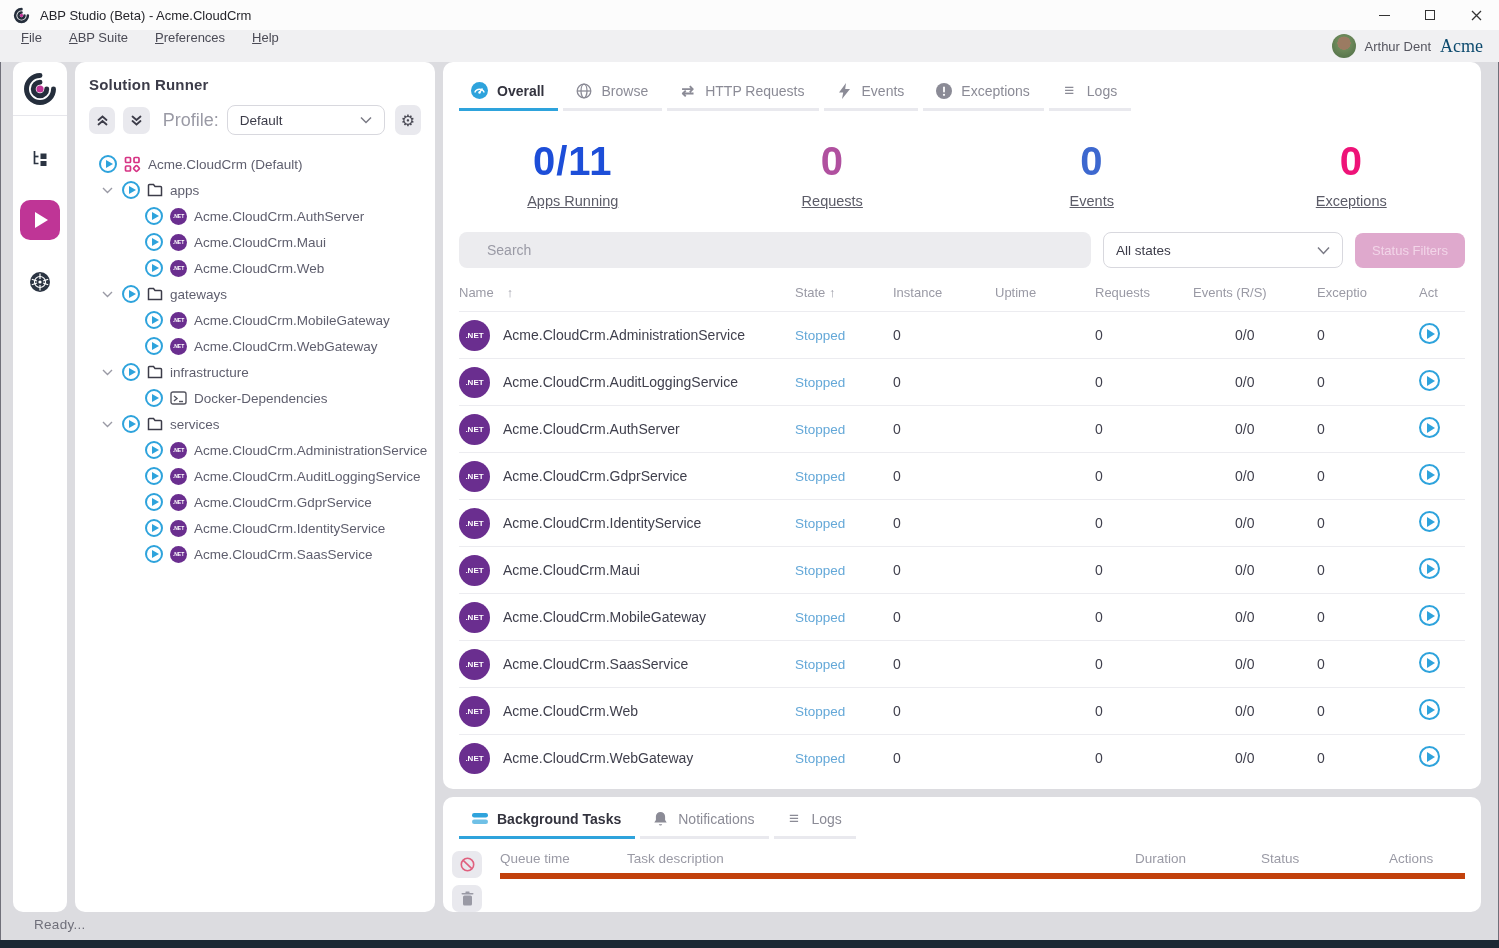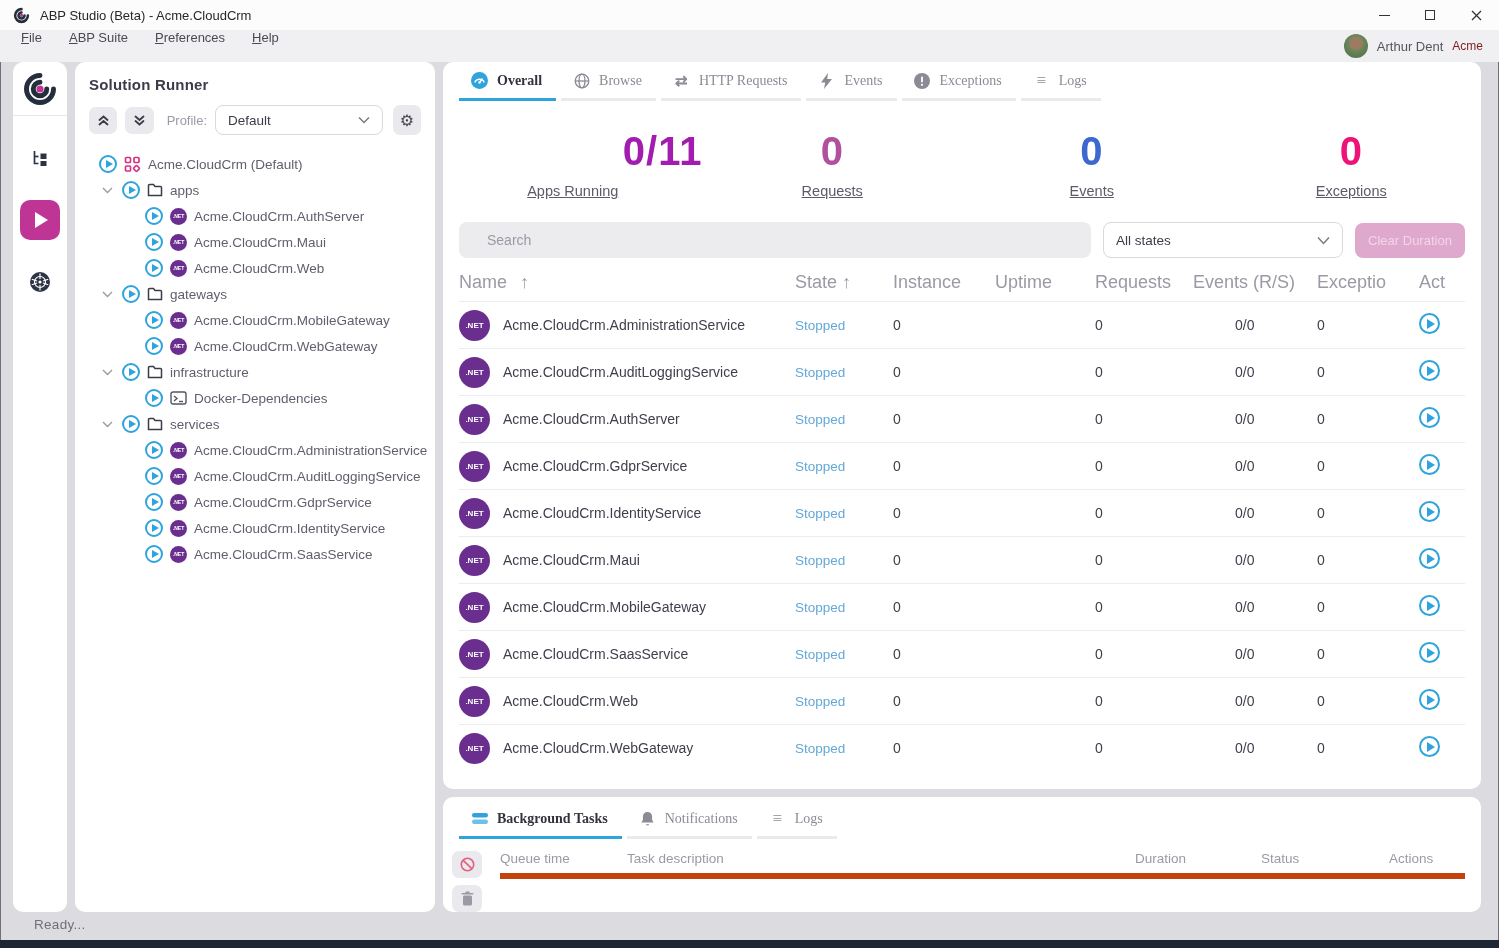--- a/index.html
+++ b/index.html
@@ -18,74 +18,74 @@
   .glyph-min{ width:11px; height:1px; background:#333;}
   .glyph-max{ width:10px; height:10px; border:1px solid #333;}
   
   .menubar{ height:32px; background:#f0f0f2; display:flex; align-items:flex-start; padding-left:21px; position:relative;}
   .menu-item{ display:inline-block; font-size:13px; color:#4a4a55; margin-right:27px; cursor:default;}
   .menu-item::first-letter{ text-decoration: underline; }
   .userbox{ position:absolute; right:16px; top:0; height:32px; display:flex; align-items:center; gap:9px;}
   .avatar{ width:24px; height:24px; border-radius:50%;
     background: radial-gradient(circle at 50% 38%, #9b7b62 0 34%, #6e8a5b 35%, #4c6b44 100%); }
   .username{ font-size:13px; color:#55555f;}
-  .tenant{ font-size:12px; color:#7f1d1d;}
+  .tenant{ font-size:18px; color:#0c4a6e;font-family:Liberation Serif, serif;}
   
   .panel{ position:absolute; background:#fff; border-radius:10px; }
   .rail{ left:13px; top:62px; width:54px; height:850px; display:flex; flex-direction:column; align-items:center;}
   .rail-logo{ margin-top:9px; }
   .rail-divider{ width:54px; height:1px; background:#e7e7ec; margin-top:8px;}
   .rail-item{ width:40px; height:40px; display:flex; align-items:center; justify-content:center; margin-top:22px; border-radius:10px;}
   .rail-item.active{ background:#bf3596; }
   .play-tri-white{ width:0; height:0; border-left:13px solid #fff; border-top:8px solid transparent; border-bottom:8px solid transparent; margin-left:3px;}
   
   .runner{ left:75px; top:62px; width:360px; height:850px; }
   .runner-title{ font-size:15px; font-weight:bold; color:#3c3c49; padding:14px 0 0 14px; letter-spacing:.2px;}
   .runner-toolbar{ display:flex; align-items:center; gap:8px; padding:12px 14px 10px 14px;}
   .sq-btn{ width:30px; height:27px; background:#e9e9ee; border:none; border-radius:7px; display:flex; align-items:center; justify-content:center; cursor:pointer;}
-  .profile-label{ font-size:13px; color:#9a9aa5; margin-left:5px;}
+  .profile-label{ font-size:18px; color:#9a9aa5; margin-left:5px;}
   .dropdown{ height:30px; border:1px solid #d8d8de; border-radius:8px; background:#fff; display:flex; align-items:center; justify-content:space-between; padding:0 12px; cursor:pointer;}
   .profile-dd{ width:176px;}
   .dropdown .val{ font-size:13.5px; color:#3c3c49;}
   .gear-btn{ width:30px; height:30px; font-size:16px; color:#4a4a55; margin-left:2px;}
   .tree{ margin-top:6px; }
   .tree-row{ height:26px; display:flex; align-items:center; gap:7px; font-size:13.5px; color:#5f5f6e; cursor:default;}
   .tree-row.lvl0{ padding-left:24px;}
   .tree-row.lvl1{ padding-left:24px;}
   .tree-row.lvl2{ padding-left:70px;}
   .chev{ width:16px; display:flex; justify-content:center;}
   .playcirc{ width:18px; height:18px; min-width:18px; border:2px solid #2ea3dc; border-radius:50%; position:relative; display:inline-block; background:#fff;}
   .playcirc::after{ content:""; position:absolute; left:4.5px; top:3px; border-left:7px solid #2ea3dc; border-top:4.5px solid transparent; border-bottom:4.5px solid transparent;}
   .netball{ border-radius:50%; background:#6a2e8f; color:#fff; font-weight:bold; display:inline-flex; align-items:center; justify-content:center; letter-spacing:0;}
   .netball::after{ content:".NET"; }
   .netball.small{ width:17px; height:17px; min-width:17px; font-size:5px;}
   .netball.big{ width:31px; height:31px; min-width:31px; font-size:8px;}
   
   .main{ left:443px; top:62px; width:1038px; height:727px; }
-  .tabstrip{ display:flex; padding:0 16px 0 16px;font-family:Liberation Serif, serif; }
+  .tabstrip{ display:flex; padding:10px 16px 0 16px; }
   .tab{ display:flex; align-items:center; gap:9px; padding:10px 14px 9px 12px; font-size:14px; color:#8b8b96; border-bottom:3px solid #e9e9ee; margin-right:5px; cursor:pointer;}
   .tab.active{ color:#33333e; font-weight:bold; border-bottom-color:#2ea3dc;}
   .ticon{ display:inline-flex; align-items:center; justify-content:center; width:17px; height:17px;}
   .swap-glyph{ font-size:15px; color:#8b8b96; font-weight:bold;}
   .lines-glyph{ font-size:17px; color:#8b8b96;}
   
   .stats{ display:flex; margin-top:28px;}
   .stat{ flex:1; text-align:center;}
   .stat .val{ font-size:40px; font-weight:bold; letter-spacing:1px;}
   .stat .lbl{ font-size:14.5px; color:#5c5c68; margin-top:9px;text-decoration:underline;}
-  .stat0 .val{ color:#a21caf;text-align:right;} .stat1 .val{ color:#b0509f;} .stat2 .val{ color:#3d68cf;} .stat3 .val{ color:#ee1378;}
+  .stat0 .val{ color:#1d4ed8;} .stat1 .val{ color:#b0509f;} .stat2 .val{ color:#3d68cf;} .stat3 .val{ color:#ee1378;}
   
   .filterrow{ display:flex; gap:12px; padding:0 16px; margin-top:23px; align-items:center;}
   .searchbox{ flex:1; height:36px; background:#ececef; border:none; border-radius:8px; padding:0 28px; font-size:14px; color:#3c3c49; font-family:"Liberation Sans",sans-serif;}
   .searchbox::placeholder{ color:#9a9aa5;}
   .state-dd{ width:240px; height:36px;}
   .clear-btn{ width:110px; height:35px; background:#dfa9cd; color:#f2d5e8; border:none; border-radius:8px; font-size:13px; font-family:"Liberation Sans",sans-serif; cursor:default;}
   
   .table{ margin:6px 16px 0 16px;}
-  .thead{ display:flex; align-items:center; height:37px; font-size:18px; color:#9a9aa5;}
+  .thead{ display:flex; align-items:center; height:37px; font-size:13px; color:#9a9aa5;}
   .trow{ display:flex; align-items:center; height:47px; border-top:1px solid #ececf0; font-size:14px; color:#3f3f4c;}
   .c{ overflow:hidden; white-space:nowrap;}
   .c.name{ flex:1; display:flex; align-items:center; gap:13px;}
   .c.state{ width:98px;}
   .c.instance{ width:102px;}
   .c.uptime{ width:100px;}
   .c.requests{ width:98px;}
   .c.events{ width:124px;}
   .c.exceptions{ width:102px;}
   .c.act{ width:46px; display:flex; justify-content:flex-start;}
@@ -434,21 +434,21 @@
   <div class="filterrow">
     <input class="searchbox" placeholder="Search" style="">
     <div class="dropdown state-dd">
       <span class="val">All states</span>
       <span>
         <svg width="13" height="9" viewBox="0 0 13 9" fill="none" stroke="#7a7a85" stroke-width="1.5">
             <path d="M1 1.5 L6.5 7.5 L12 1.5"></path>
           </svg>
       </span>
     </div>
-    <button class="clear-btn">Clear Duration</button>
+    <button class="clear-btn">Status Filters</button>
   </div>
 
   <div class="table">
     <div class="thead">
       <div class="c name sort">Name</div>
       <div class="c state sort">State</div>
       <div class="c instance">Instance</div>
       <div class="c uptime">Uptime</div>
       <div class="c requests">Requests</div>
       <div class="c events">Events (R/S)</div>

